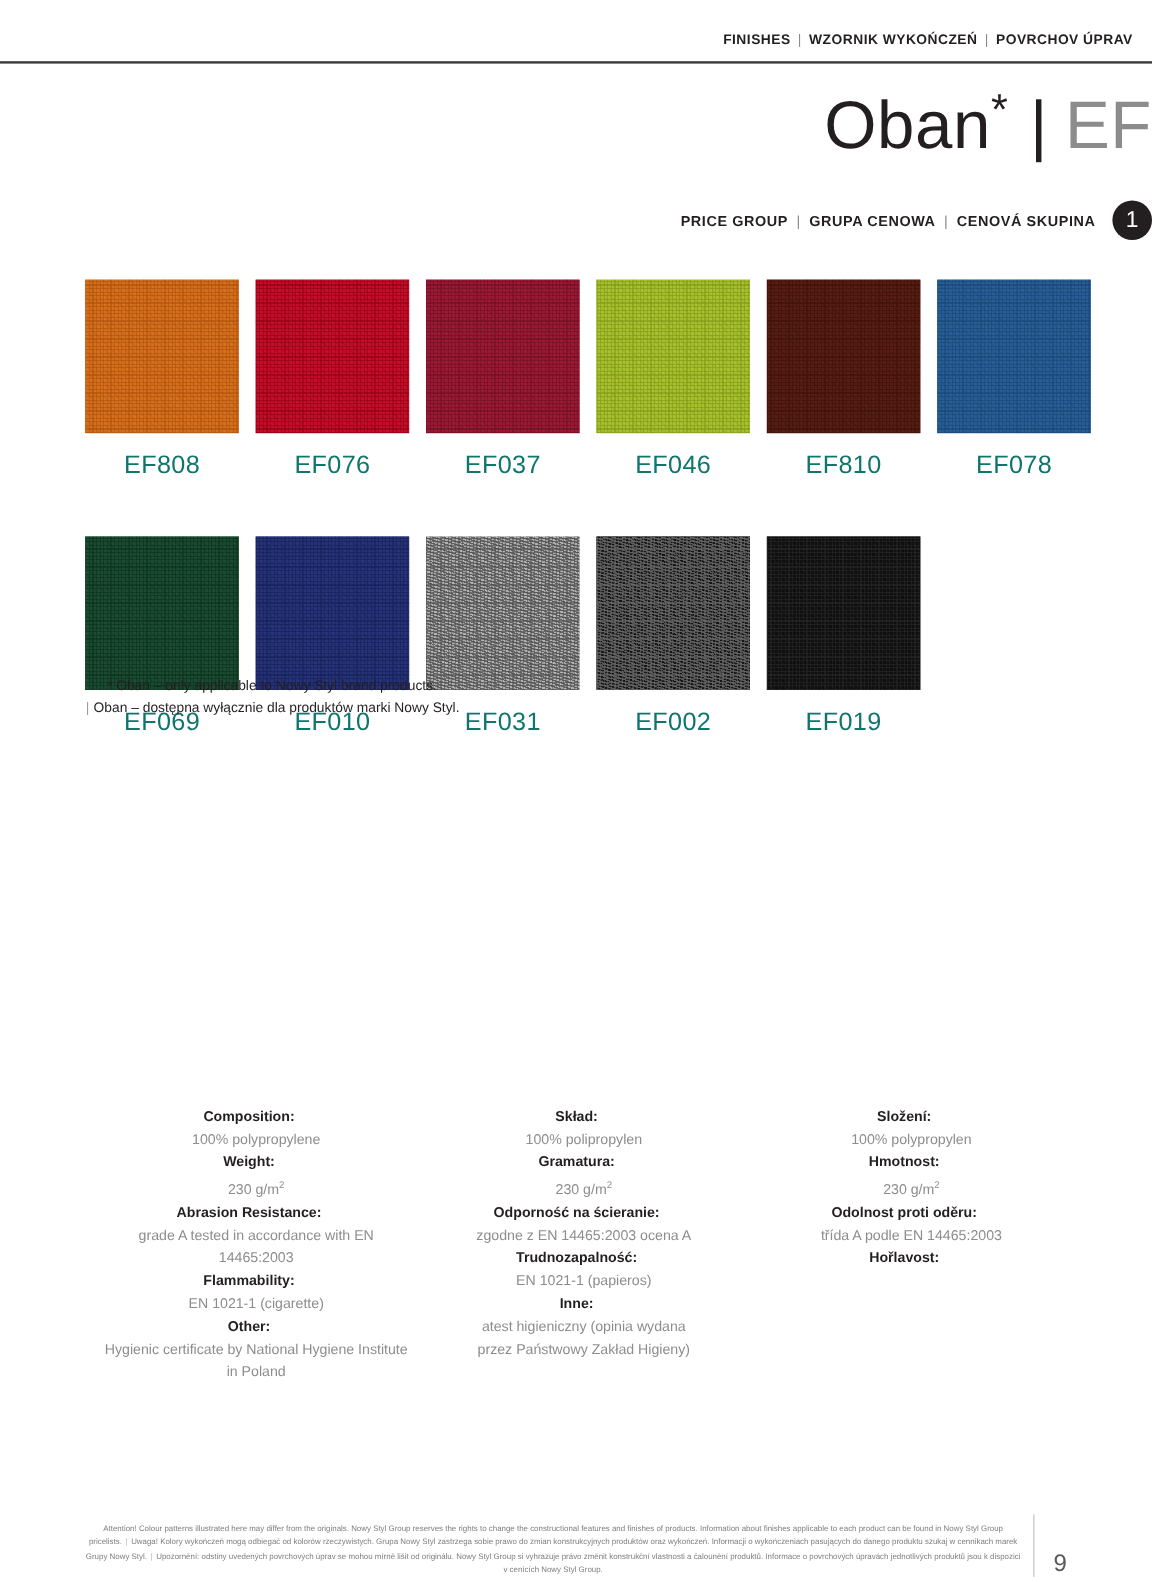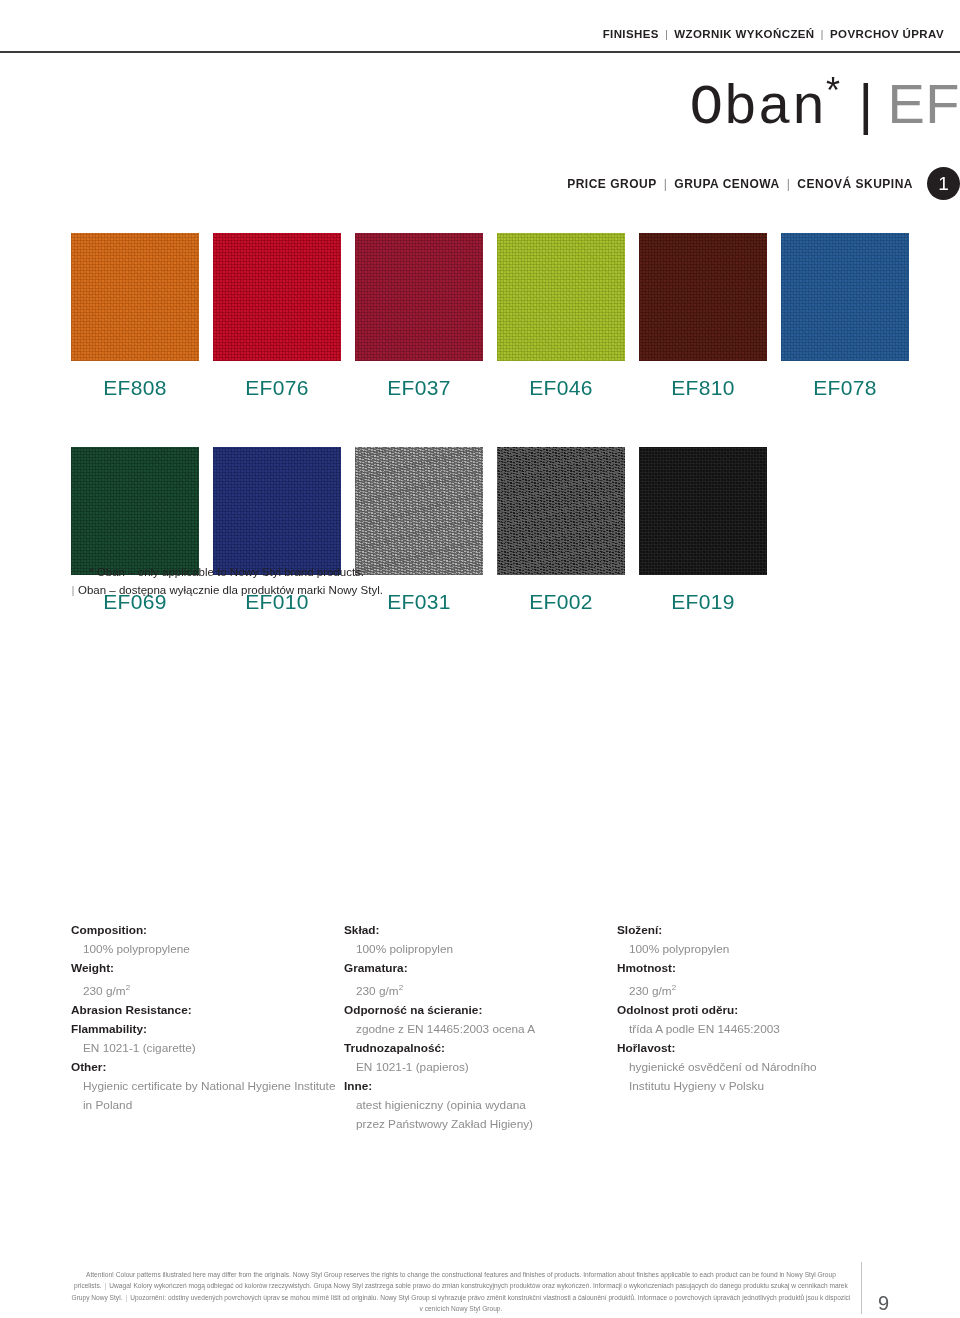--- a/index.html
+++ b/index.html
@@ -55,21 +55,21 @@
   .product-title {
     position: absolute;
     right: 0;
     top: 0;
     font-size: 56px;
     font-weight: 300;
     letter-spacing: 0.5px;
     white-space: nowrap;
     line-height: 64px;
   }
-  .product-title .name { color: #231f20; font-family: Liberation Mono, monospace; }
+  .product-title .name { color: #231f20; }
   .product-title .star {
     color: #231f20;
     font-size: 36px;
     vertical-align: super;
     line-height: 0;
   }
   .product-title .divider {
     color: #231f20;
     font-weight: 200;
     margin: 0 14px 0 18px;
@@ -163,20 +163,21 @@
     color: #9a9a9a;
   }
 
   
   .specs {
     position: absolute;
     left: 71px;
     top: 921px;
     width: 820px;
     display: flex;
+    text-align: center;
   }
   .spec-col { width: 273px; }
   .spec-term {
     font-size: 11.8px;
     font-weight: bold;
     color: #231f20;
     line-height: 19px;
   }
   .spec-def {
     font-size: 11.8px;
@@ -318,20 +319,21 @@
   <div><span class="bar">|</span><span>Oban – dostępna wyłącznie dla produktów marki Nowy Styl.</span></div>
 </div>
 
 <div class="specs" id="specs">
     <div class="spec-col">
       <div class="spec-term">Composition:</div>
       <div class="spec-def">100% polypropylene</div>
       <div class="spec-term">Weight:</div>
       <div class="spec-def">230 g/m<sup>2</sup></div>
       <div class="spec-term">Abrasion Resistance:</div>
+      <div class="spec-def">grade A tested in accordance with EN 14465:2003</div>
       <div class="spec-term">Flammability:</div>
       <div class="spec-def">EN 1021-1 (cigarette)</div>
       <div class="spec-term">Other:</div>
       <div class="spec-def">Hygienic certificate by National Hygiene Institute<br>in Poland</div>
     </div>
     <div class="spec-col">
       <div class="spec-term">Skład:</div>
       <div class="spec-def">100% polipropylen</div>
       <div class="spec-term">Gramatura:</div>
       <div class="spec-def">230 g/m<sup>2</sup></div>
@@ -343,21 +345,20 @@
       <div class="spec-def">atest higieniczny (opinia wydana<br>przez Państwowy Zakład Higieny)</div>
     </div>
     <div class="spec-col">
       <div class="spec-term">Složení:</div>
       <div class="spec-def">100% polypropylen</div>
       <div class="spec-term">Hmotnost:</div>
       <div class="spec-def">230 g/m<sup>2</sup></div>
       <div class="spec-term">Odolnost proti oděru:</div>
       <div class="spec-def">třída A podle EN 14465:2003</div>
       <div class="spec-term">Hořlavost:</div>
-      <div class="spec-def">hygienické osvědčení od Národního<br>Institutu Hygieny v Polsku</div>
     </div>
   </div>
 
 <div class="footer">
   <div class="footer-text">
     <span>Attention! Colour patterns illustrated here may differ from the originals. Nowy Styl Group reserves the rights to change the constructional features and finishes of products. Information about finishes applicable to each product can be found in  Nowy Styl Group pricelists.</span><span class="pipe">|</span><span>Uwaga! Kolory wykończeń mogą odbiegać od kolorów rzeczywistych. Grupa Nowy Styl zastrzega sobie prawo do zmian konstrukcyjnych produktów oraz wykończeń. Informacji o wykończeniach pasujących do danego produktu szukaj w cennikach marek Grupy Nowy Styl.</span><span class="pipe">|</span><span>Upozornění: odstiny uvedených povrchových úprav se mohou mírně lišit od originálu. Nowy Styl Group si vyhrazuje právo změnit konstrukční vlastnosti a čalounění produktů. Informace o povrchových úpravách jednotlivých produktů jsou k dispozici v cenících Nowy Styl Group.</span>
   </div>
   <div class="footer-divider"></div>
   <div class="page-number">9</div>
 </div>

